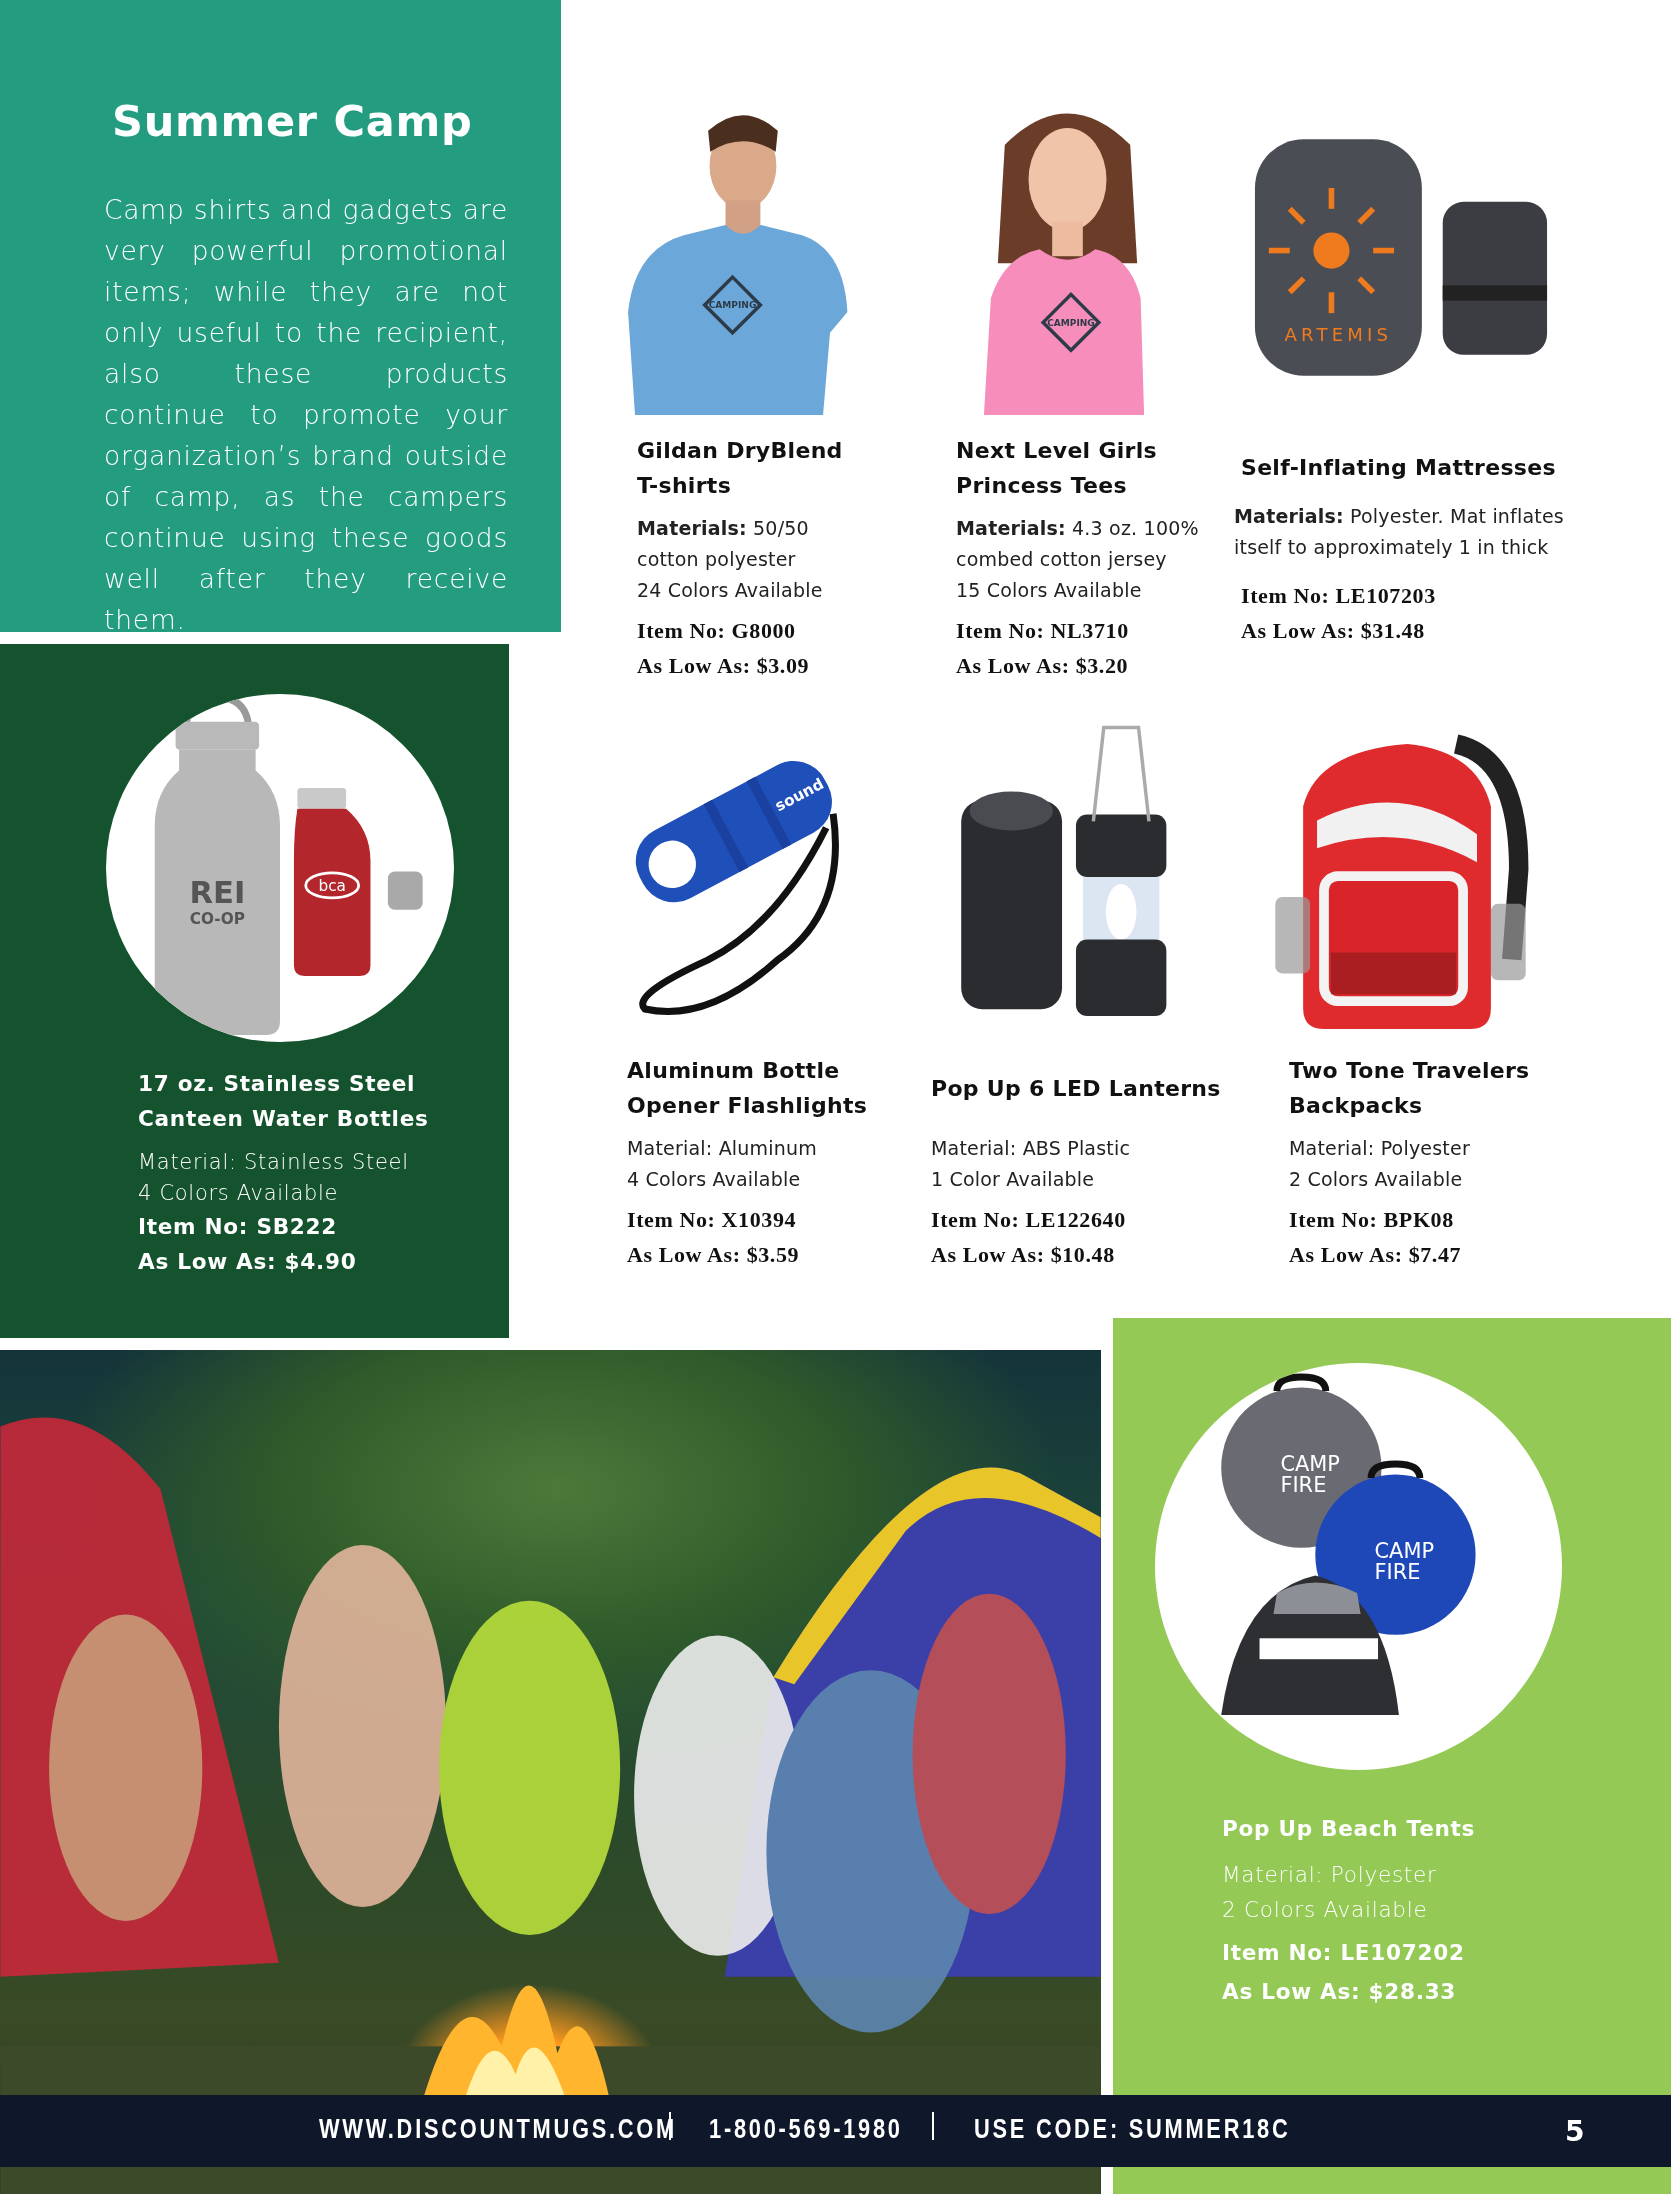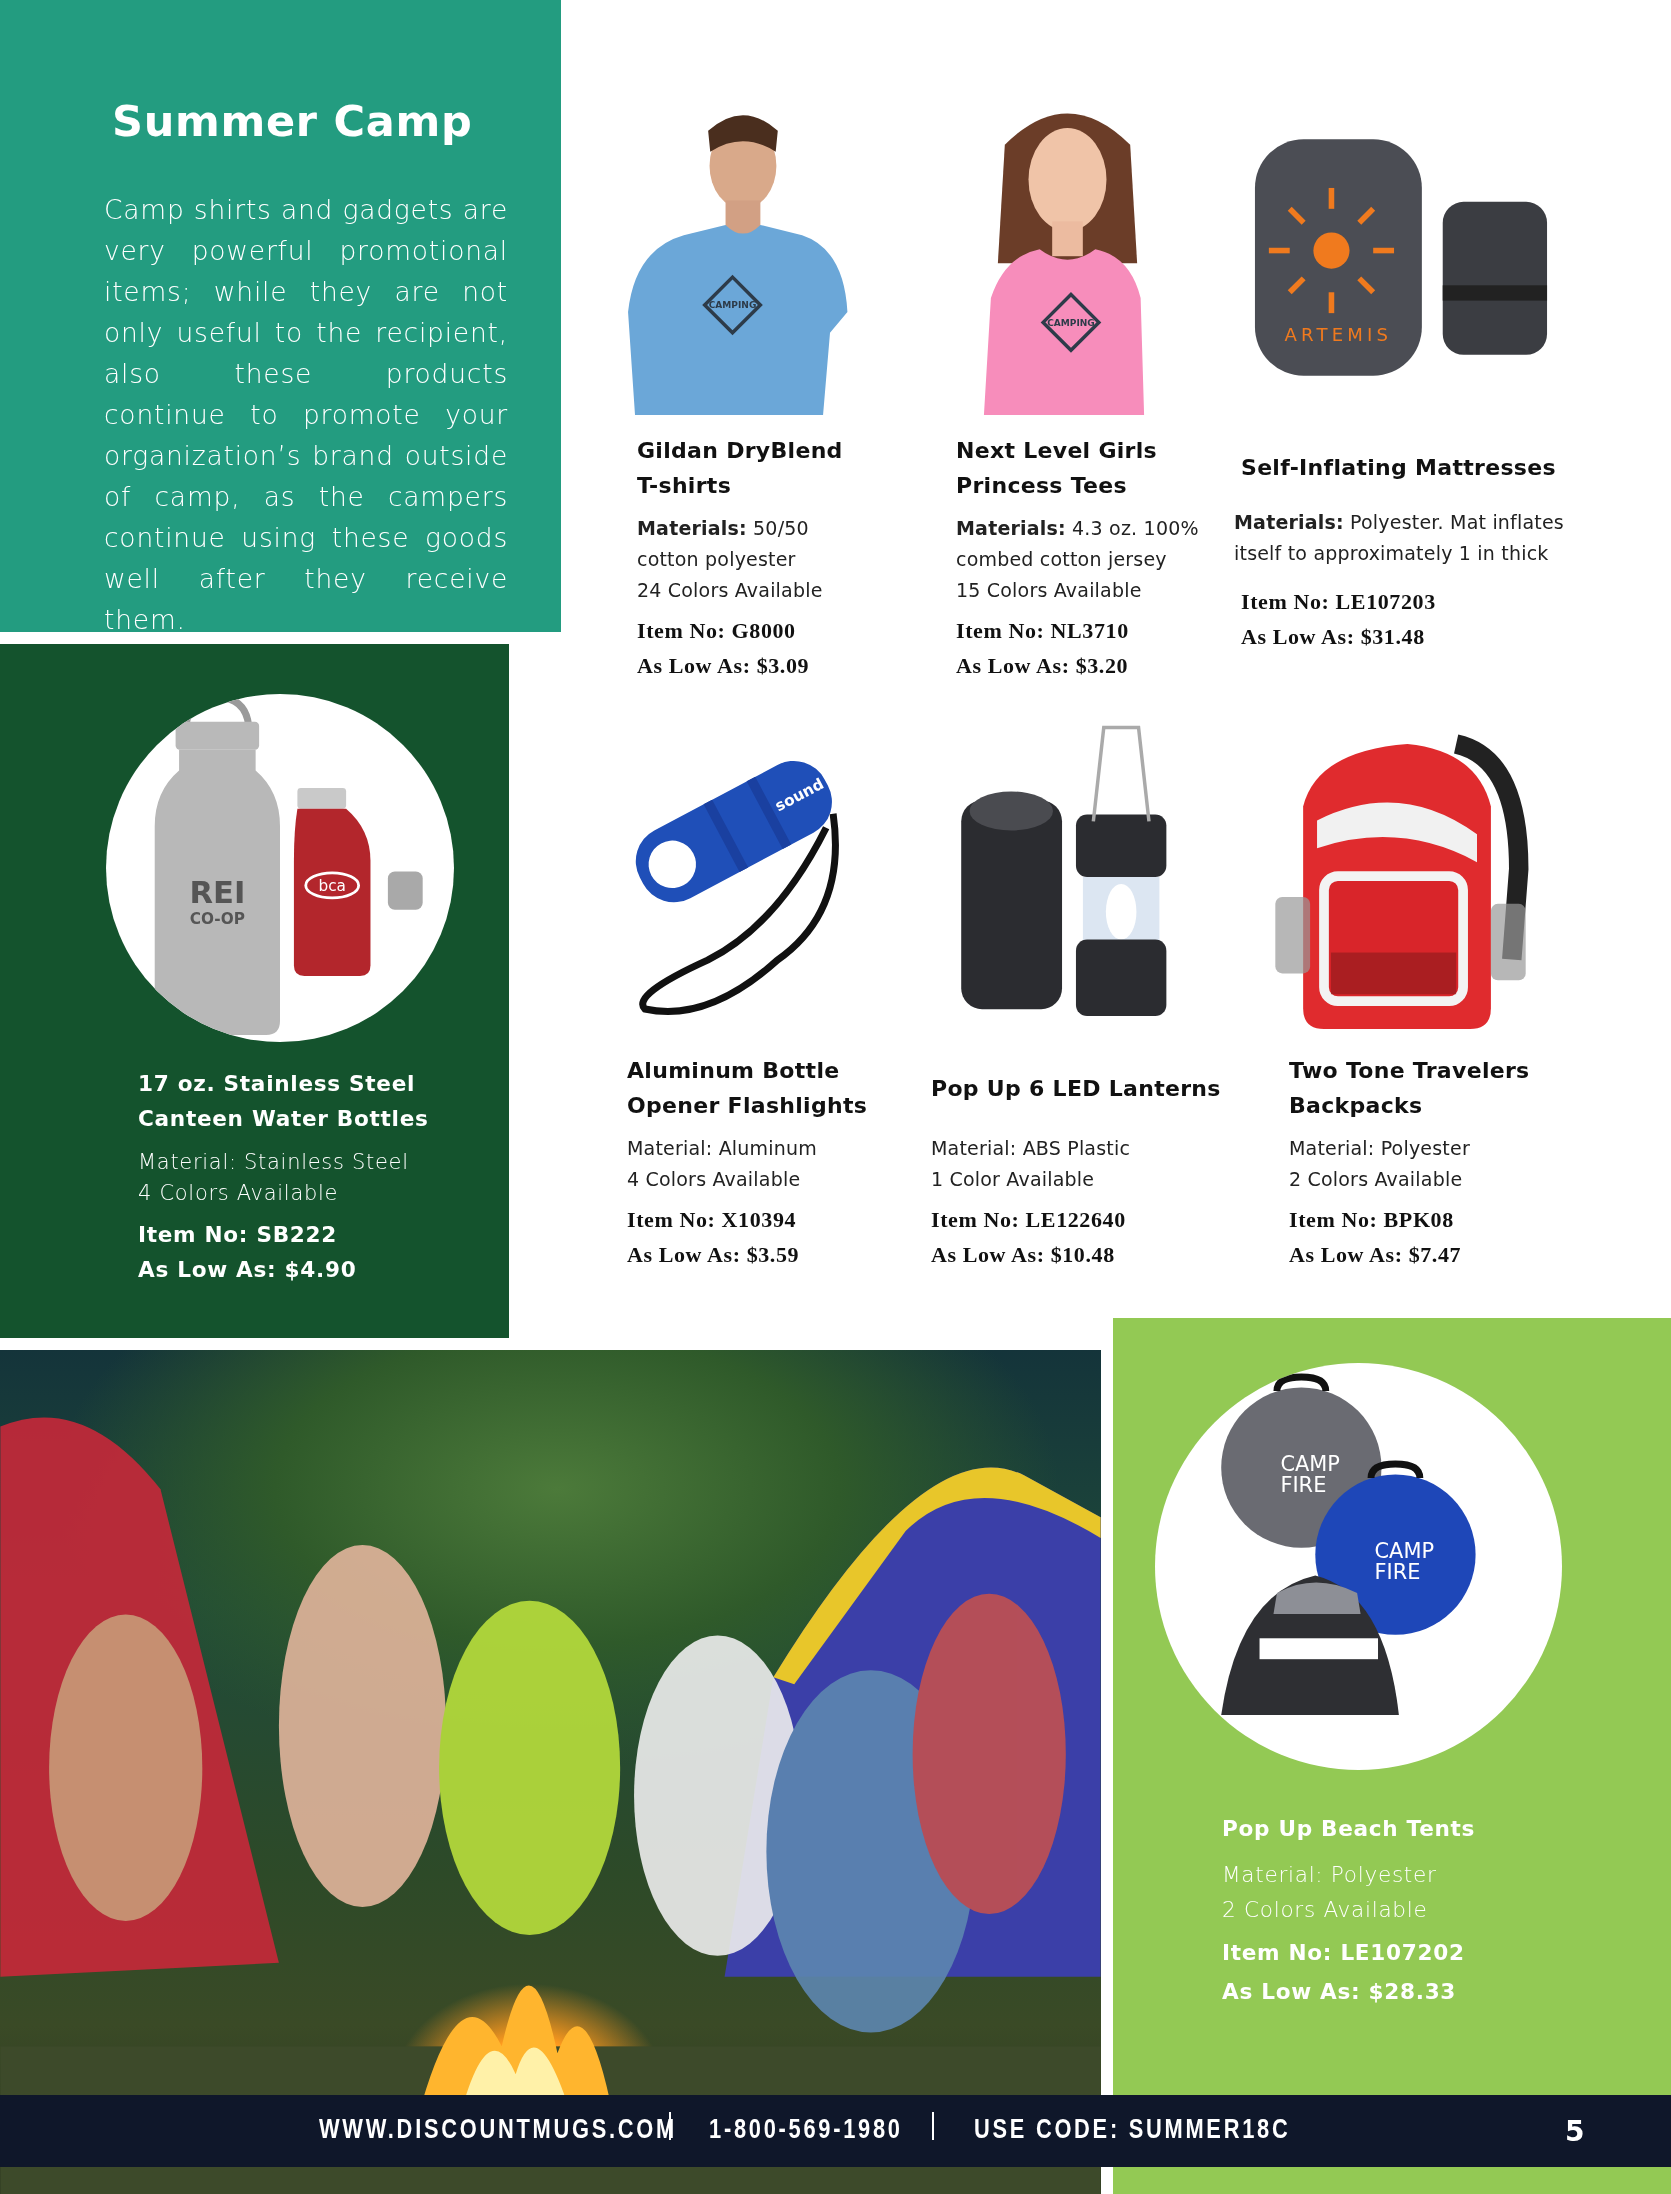--- a/index.html
+++ b/index.html
@@ -12,21 +12,21 @@
   #intro h1{position:absolute;left:112px;top:96px;font-size:43px;font-weight:700;letter-spacing:0.7px;font-family:"DejaVu Sans",sans-serif}
   #intro p{position:absolute;left:104px;top:189px;width:404px;font-size:26.5px;line-height:41px;text-align:justify;letter-spacing:0.8px;font-family:"DejaVu Sans",sans-serif;font-weight:300}
 
   
   #pink{left:0;top:644px;width:509px;height:694px;background:#14532d;color:#fff}
   .circle{position:absolute;border-radius:50%;background:#fff;overflow:hidden}
   #pink .circle{left:106px;top:50px;width:348px;height:348px}
   .white-block{position:absolute;font-family:"DejaVu Sans",sans-serif}
   .white-block .t{font-weight:700;font-size:21.6px;line-height:35px;letter-spacing:0.7px}
   .white-block .m{font-size:21px;line-height:31px;margin-top:11px;letter-spacing:0.7px;font-weight:300}
-  .white-block .i{font-weight:700;font-size:21.6px;line-height:35px;letter-spacing:0.7px;margin-top:8px}
+  .white-block .i{font-weight:700;font-size:21.6px;line-height:35px;letter-spacing:0.7px;margin-top:0}
 
   
   .card{position:absolute}
   .card .t{font-weight:700;font-size:22px;line-height:35px;letter-spacing:0.3px;font-family:"DejaVu Sans",sans-serif}
   .card .m{font-size:19px;line-height:31px;margin-top:9.8px;font-family:"DejaVu Sans",sans-serif;color:#222;letter-spacing:0.2px}
   .card .m b{font-weight:700}
   .card .i{font-weight:700;font-size:22px;line-height:35px;margin-top:7px;letter-spacing:0.6px;font-family:Liberation Serif, serif}
   .img{position:absolute}
 
   
@@ -114,21 +114,21 @@
     <div><b>Materials:</b><span> 4.3 oz. 100%</span></div>
     <div>combed cotton jersey</div>
     <div>15 Colors Available</div>
   </div>
   <div class="i">Item No: NL3710</div>
   <div class="i" style="margin-top:0">As Low As: $3.20</div>
 </div>
 
 <div class="card" style="left:1234px;top:450px;width:348px">
   <div class="t" style="padding-left:7px">Self-Inflating Mattresses</div>
-  <div class="m" style="margin-top:22px">
+  <div class="m" style="margin-top:16px">
     <div><b>Materials:</b><span> Polyester. Mat inflates</span></div>
     <div>itself to approximately 1 in thick</div>
   </div>
   <div class="i" style="padding-left:7px;margin-top:15.3px">Item No: LE107203</div>
   <div class="i" style="padding-left:7px;margin-top:0">As Low As: $31.48</div>
 </div>
 
 <section id="pink" class="abs">
   <div class="circle">
     <svg width="348" height="348" viewBox="0 0 500 500">

